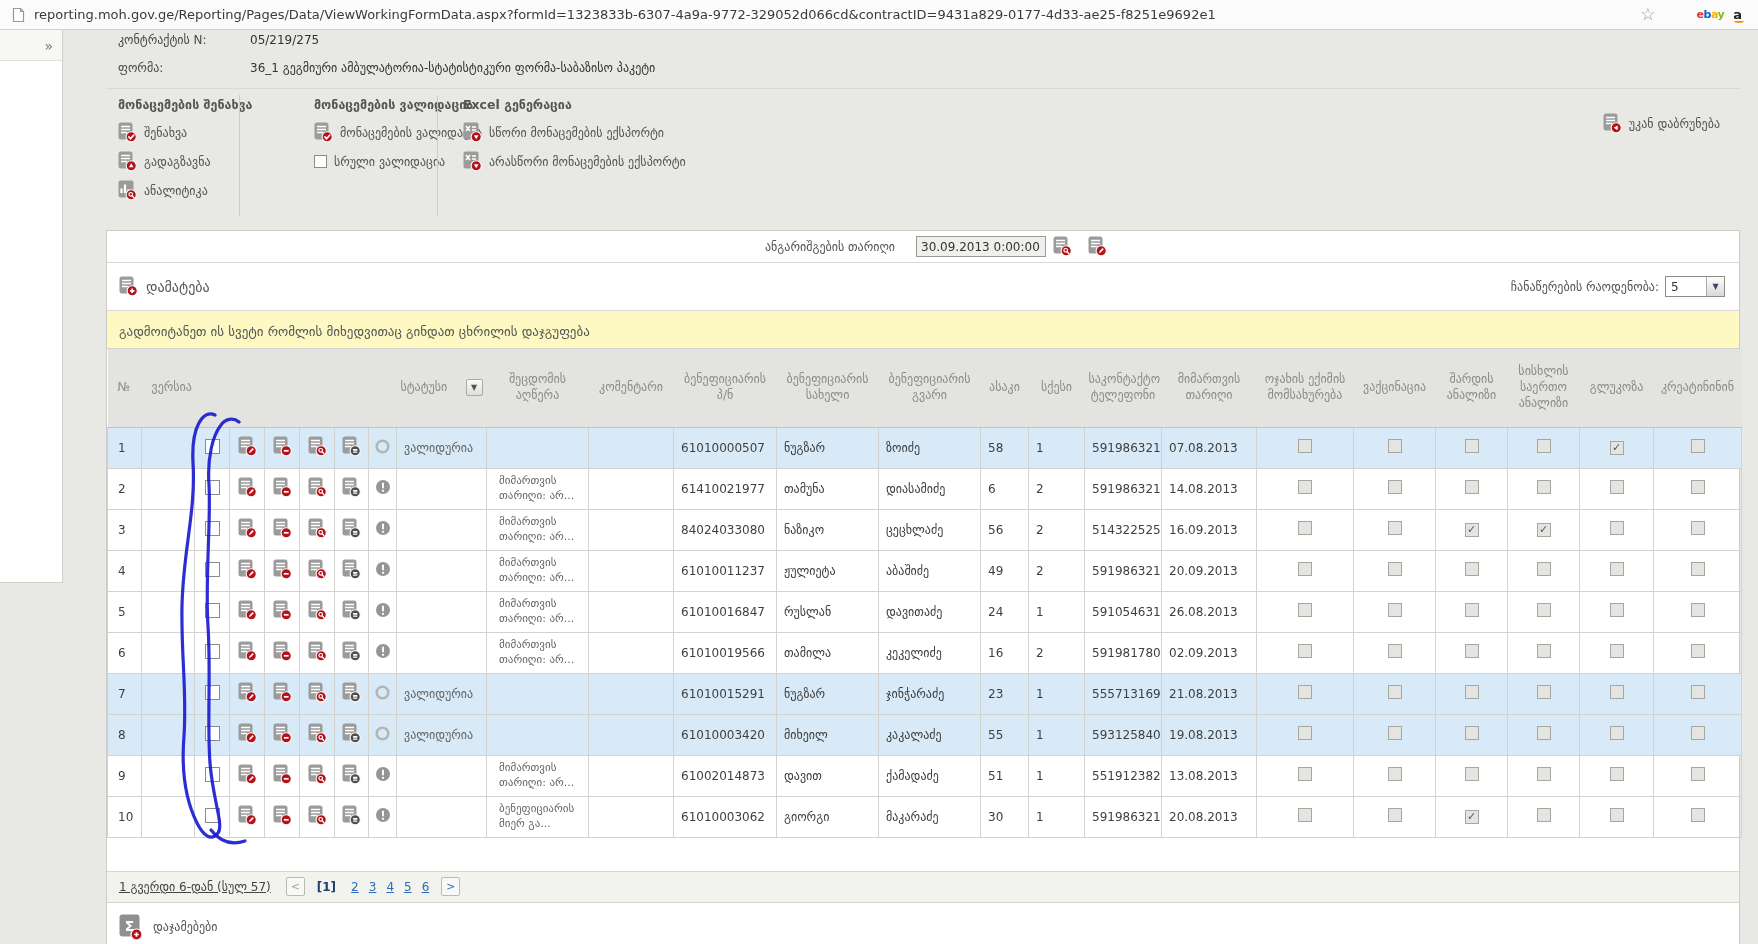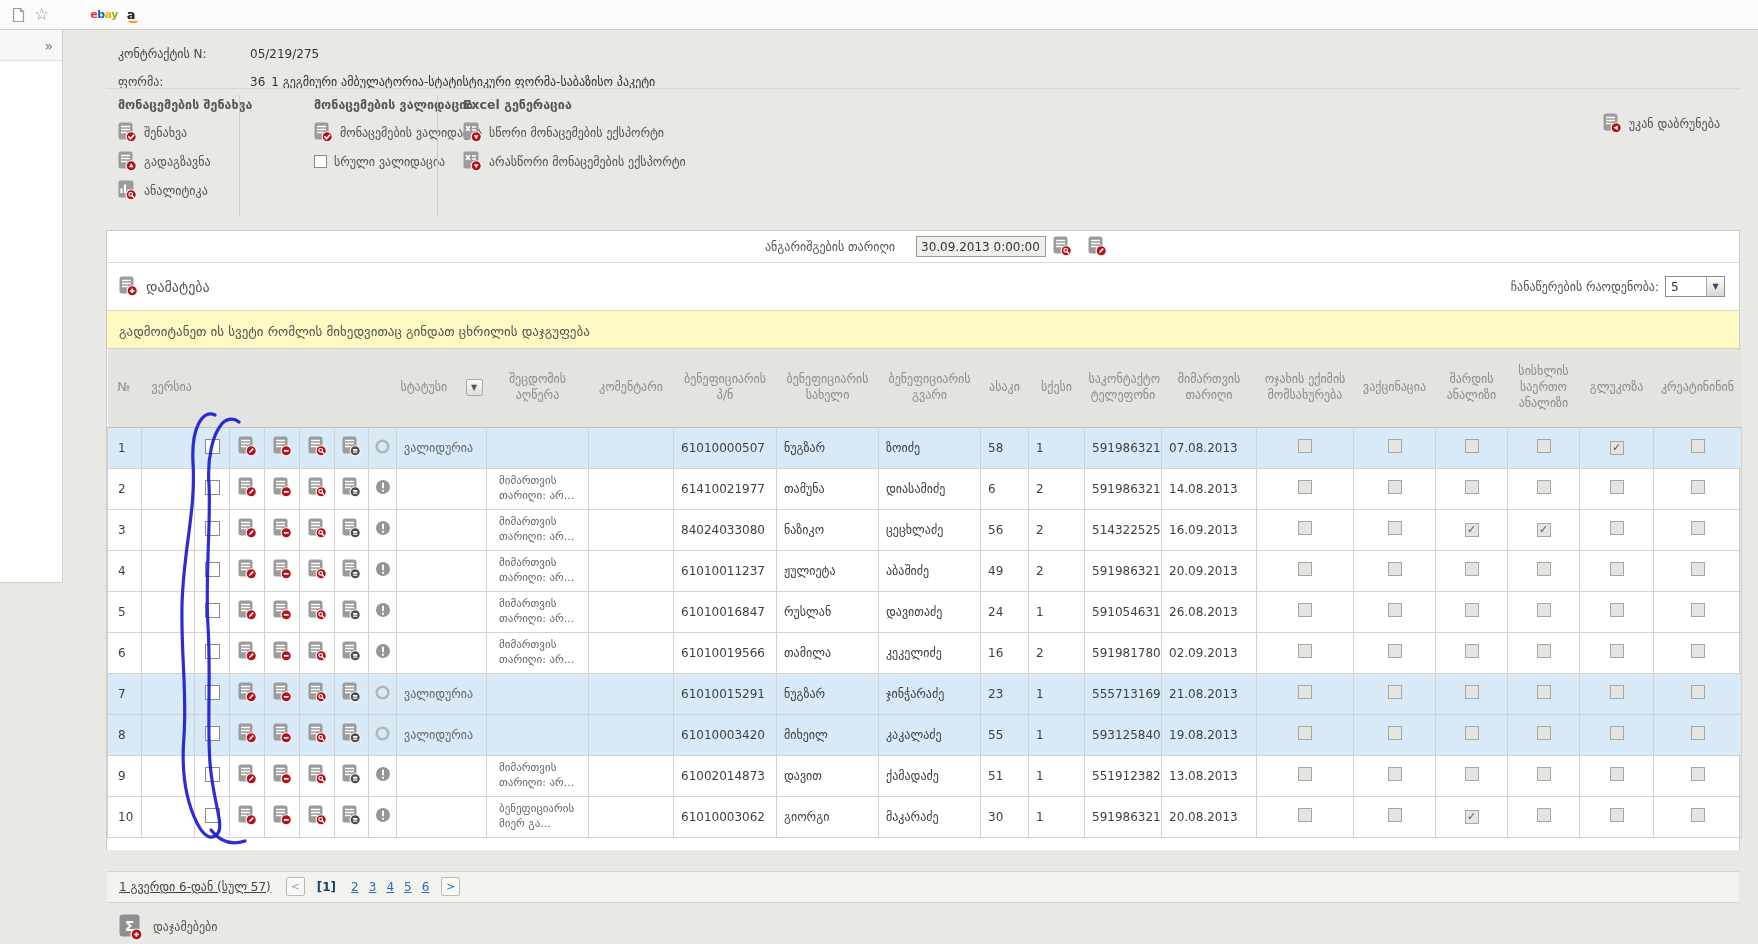--- a/index.html
+++ b/index.html
@@ -16,36 +16,36 @@
   .amz i { position:absolute; left:1px; bottom:-1px; width:10px; height:5px; border-bottom:2px solid #f79400; border-radius:50%; }
 
   
   .sidebar { position:absolute; top:30px; left:0; width:63px; height:553px; background:#fff;
     border-right:1px solid #cfcfcb; border-bottom:1px solid #cfcfcb; }
   .sidebar-head { height:31px; background:#f7f7f5; border-bottom:1px solid #e0e0dc; text-align:right; padding:6px 9px 0 0; }
   .sidebar-head span { color:#777; font-size:14px; cursor:pointer; }
 
   
   .info { position:absolute; top:33px; left:118px; width:1200px; font-size:12px; color:#4a4a4a; }
-  .info-row { height:28px; display:flex; align-items:flex-end; }
+  .info-row { height:28px; display:flex; align-items:flex-start; }
   .info-label { width:132px; }
   .info-value { color:#333; }
 
   
   .toolbar { position:absolute; top:88px; left:106px; width:1634px; height:142px; border-top:1px solid #d9d9d5; }
   .tb-sec { position:absolute; top:8px; }
   .tb-title { font-size:12.5px; font-weight:bold; color:#555; margin-bottom:9px; }
   .tb-item { display:flex; align-items:center; gap:7px; height:23px; margin-bottom:6px; font-size:12px; color:#555; cursor:pointer; white-space:nowrap; }
   .tb-div { position:absolute; top:6px; bottom:14px; width:1px; background:#ccccc8; }
   .tb-cb { width:13px; height:13px; border:1px solid #8a8a8a; background:#fff; display:inline-block; }
   .back { position:absolute; top:24px; right:20px; display:flex; align-items:center; gap:7px; font-size:12px; color:#555; cursor:pointer; }
   .ico { display:inline-flex; line-height:0; }
 
   
-  .panel { position:absolute; top:230px; left:106px; width:1634px; height:620px; background:#fff;
+  .panel { position:absolute; top:230px; left:106px; width:1634px; height:714px; background:#fff;
     border:1px solid #cbcbc7; border-bottom:none; }
   .date-row { height:32px; border-bottom:1px solid #dadad6; position:relative; }
   .date-label { position:absolute; left:658px; top:9px; font-size:12px; color:#555; }
   .date-input { position:absolute; left:809px; top:5px; width:130px; height:21px; border:1px solid #9a9a98;
     background:#efefec; font-family:"DejaVu Sans",sans-serif; font-size:12px; color:#333; padding:0 4px; }
   .date-ic1 { position:absolute; left:946px; top:5px; cursor:pointer; }
   .date-ic2 { position:absolute; left:981px; top:5px; cursor:pointer; }
 
   .add-row { height:47px; position:relative; }
   .add-btn { position:absolute; left:12px; top:13px; display:flex; align-items:center; gap:8px; font-size:14px; color:#555; cursor:pointer; }
@@ -95,20 +95,21 @@
 </head>
 <body>
 
 <div class="browser-bar">
   <span class="ico">
     <svg width="13" height="16" viewBox="0 0 13 16">
         <path d="M1.5 1.5 h7 l3 3 v10 h-10 z" fill="#fff" stroke="#9a9a9a" stroke-width="1.2"></path>
         <path d="M8.5 1.5 v3 h3" fill="none" stroke="#9a9a9a" stroke-width="1.2"></path>
       </svg>
   </span>
+  <span class="url">reporting.moh.gov.ge/Reporting/Pages/Data/ViewWorkingFormData.aspx?formId=1323833b-6307-4a9a-9772-329052d066cd&amp;contractID=9431a829-0177-4d33-ae25-f8251e9692e1</span>
   <span class="star">☆</span>
   <span class="ebay"><span style="color: rgb(229, 50, 56);">e</span><span style="color: rgb(0, 100, 210);">b</span><span style="color: rgb(245, 175, 2);">a</span><span style="color: rgb(134, 184, 23);">y</span></span>
   <span class="amz"><b>a</b><i></i></span>
 </div>
 
 <div class="sidebar">
   <div class="sidebar-head">
     <span>»</span>
   </div>
 </div>

